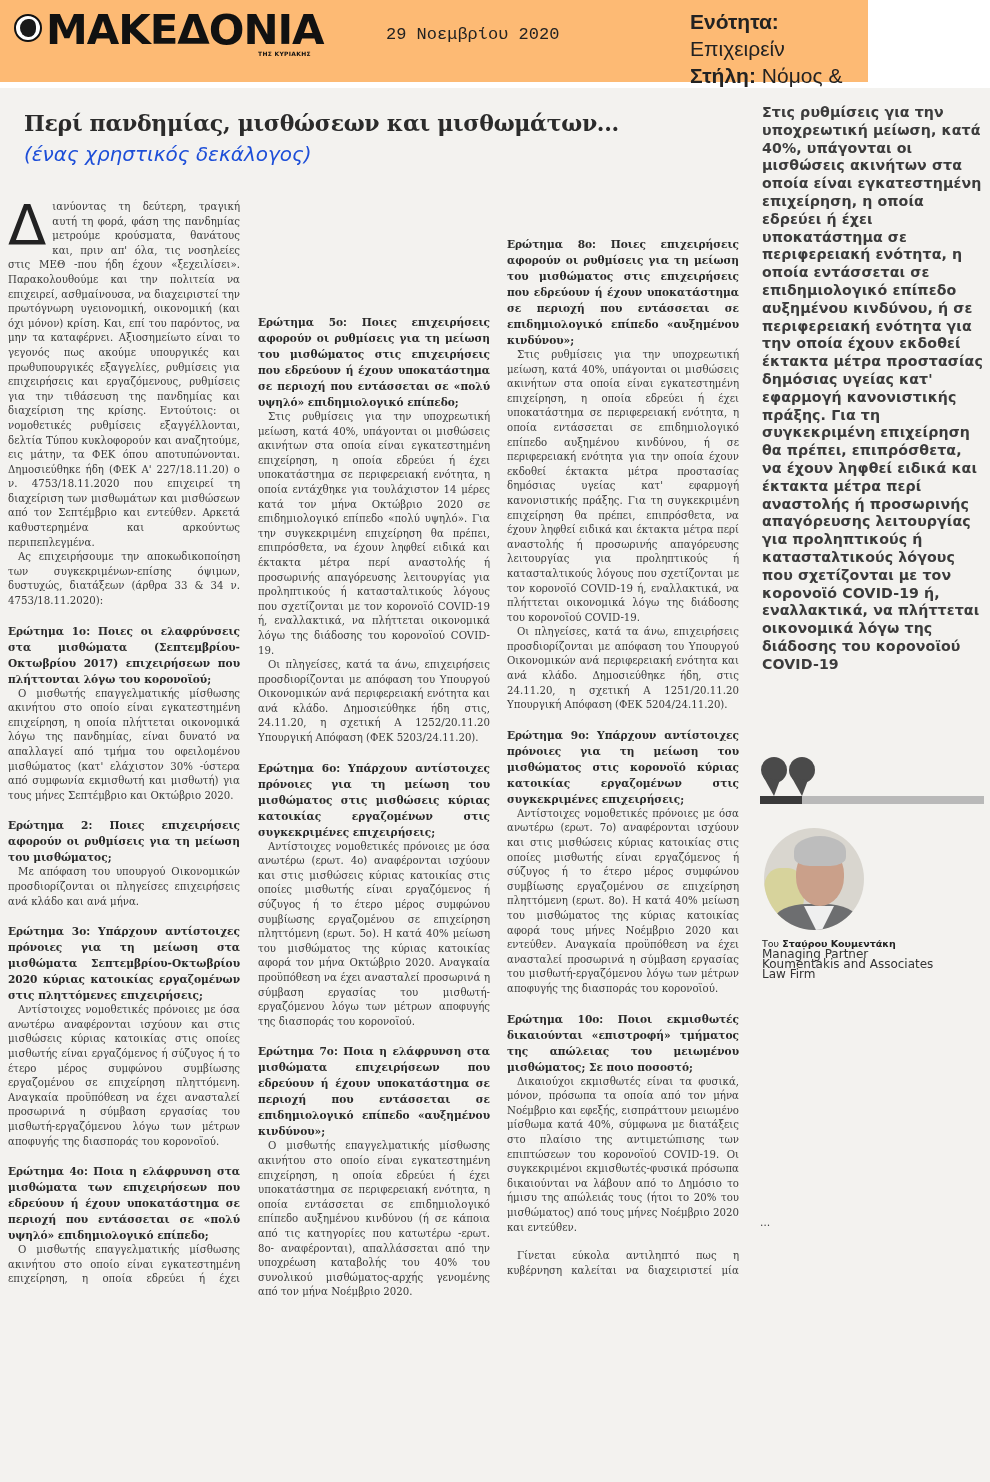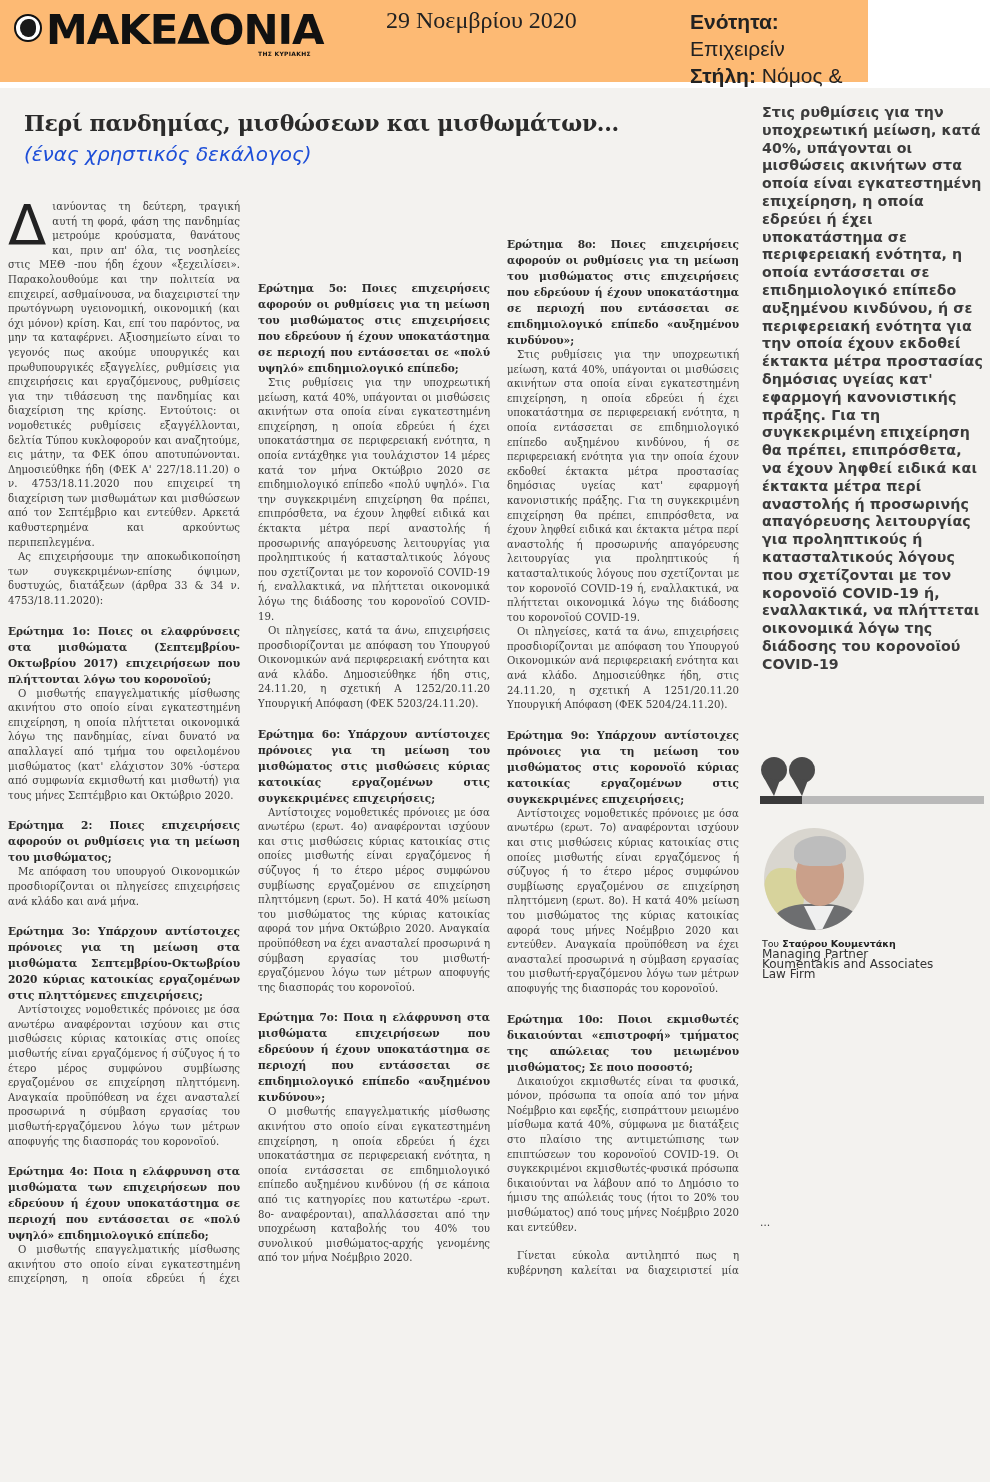--- a/index.html
+++ b/index.html
@@ -25,22 +25,22 @@
     position: absolute; left: 36px; top: 0px;
     font-family: "DejaVu Sans", sans-serif; font-weight: bold; font-size: 40px;
     letter-spacing: -1px; color: #111; line-height: 48px;
     transform: scaleX(1.05); transform-origin: left;
   }
   .logo-sub {
     position: absolute; left: 248px; top: 44px; font-family: "DejaVu Sans", sans-serif;
     font-weight: bold; font-size: 6px; color: #111; letter-spacing: 0.3px;
   }
   .masthead-date {
-    position: absolute; left: 386px; top: 7px; font-family: Liberation Serif, serif;
-    font-size: 24px; color: #222;
+    position: absolute; left: 386px; top: 25px; font-family: Liberation Mono, monospace;
+    font-size: 17px; color: #222;
   }
   .meta-block { position: absolute; left: 690px; top: 8px; font-family: "Liberation Sans", sans-serif; font-size: 21px; color: #222; line-height: 27px; }
   .meta-block b { font-weight: bold; }
 
   
   .clip {
     position: absolute; left: 0; top: 88px; width: 990px; height: 1394px;
     background: #f3f2ef;
   }
   .headline {
@@ -126,21 +126,21 @@
     <p>Ο μισθωτής επαγγελματικής μίσθωσης ακινήτου στο οποίο είναι εγκατεστημένη επιχείρηση, η οποία πλήττεται οικονομικά λόγω της πανδημίας, είναι δυνατό να απαλλαγεί από τμήμα του οφειλομένου μισθώματος (κατ' ελάχιστον 30% -ύστερα από συμφωνία εκμισθωτή και μισθωτή) για τους μήνες Σεπτέμβριο και Οκτώβριο 2020.</p>
     <h3>Ερώτημα 2: Ποιες επιχειρήσεις αφορούν οι ρυθμίσεις για τη μείωση του μισθώματος;</h3>
     <p>Με απόφαση του υπουργού Οικονομικών προσδιορίζονται οι πληγείσες επιχειρήσεις ανά κλάδο και ανά μήνα.</p>
     <h3>Ερώτημα 3ο: Υπάρχουν αντίστοιχες πρόνοιες για τη μείωση στα μισθώματα Σεπτεμβρίου-Οκτωβρίου 2020 κύριας κατοικίας εργαζομένων στις πληττόμενες επιχειρήσεις;</h3>
     <p>Αντίστοιχες νομοθετικές πρόνοιες με όσα ανωτέρω αναφέρονται ισχύουν και στις μισθώσεις κύριας κατοικίας στις οποίες μισθωτής είναι εργαζόμενος ή σύζυγος ή το έτερο μέρος συμφώνου συμβίωσης εργαζομένου σε επιχείρηση πληττόμενη. Αναγκαία προϋπόθεση να έχει ανασταλεί προσωρινά η σύμβαση εργασίας του μισθωτή-εργαζόμενου λόγω των μέτρων αποφυγής της διασποράς του κορονοϊού.</p>
     <h3>Ερώτημα 4ο: Ποια η ελάφρυνση στα μισθώματα των επιχειρήσεων που εδρεύουν ή έχουν υποκατάστημα σε περιοχή που εντάσσεται σε «πολύ υψηλό» επιδημιολογικό επίπεδο;</h3>
     <p style="height:44px;overflow:hidden;">Ο μισθωτής επαγγελματικής μίσθωσης ακινήτου στο οποίο είναι εγκατεστημένη επιχείρηση, η οποία εδρεύει ή έχει υποκατάστημα σε περιφερειακή ενότητα, η οποία εντάχθηκε για τουλάχιστον 14 μέρες κατά τον μήνα Οκτώβριο 2020 σε επιδημιολογικό επίπεδο «πολύ υψηλό», και για την οποία ισχύουν, επιπρόσθετα, οι προϋποθέσεις που κατωτέρω (ερωτ. 5ο) αναφέρονται, απαλλάσσεται από την υποχρέωση καταβολής του 40% του συνολικού μισθώματος για τον μήνα Οκτώβριο 2020.</p>
   </div>
 
   <div class="col col2">
-    <h3 style="margin-top:80px;">Ερώτημα 5ο: Ποιες επιχειρήσεις αφορούν οι ρυθμίσεις για τη μείωση του μισθώματος στις επιχειρήσεις που εδρεύουν ή έχουν υποκατάστημα σε περιοχή που εντάσσεται σε «πολύ υψηλό» επιδημιολογικό επίπεδο;</h3>
+    <h3 style="margin-top:114px;">Ερώτημα 5ο: Ποιες επιχειρήσεις αφορούν οι ρυθμίσεις για τη μείωση του μισθώματος στις επιχειρήσεις που εδρεύουν ή έχουν υποκατάστημα σε περιοχή που εντάσσεται σε «πολύ υψηλό» επιδημιολογικό επίπεδο;</h3>
     <p>Στις ρυθμίσεις για την υποχρεωτική μείωση, κατά 40%, υπάγονται οι μισθώσεις ακινήτων στα οποία είναι εγκατεστημένη επιχείρηση, η οποία εδρεύει ή έχει υποκατάστημα σε περιφερειακή ενότητα, η οποία εντάχθηκε για τουλάχιστον 14 μέρες κατά τον μήνα Οκτώβριο 2020 σε επιδημιολογικό επίπεδο «πολύ υψηλό». Για την συγκεκριμένη επιχείρηση θα πρέπει, επιπρόσθετα, να έχουν ληφθεί ειδικά και έκτακτα μέτρα περί αναστολής ή προσωρινής απαγόρευσης λειτουργίας για προληπτικούς ή κατασταλτικούς λόγους που σχετίζονται με τον κορονοϊό COVID-19 ή, εναλλακτικά, να πλήττεται οικονομικά λόγω της διάδοσης του κορονοϊού COVID-19.</p>
     <p>Οι πληγείσες, κατά τα άνω, επιχειρήσεις προσδιορίζονται με απόφαση του Υπουργού Οικονομικών ανά περιφερειακή ενότητα και ανά κλάδο. Δημοσιεύθηκε ήδη στις, 24.11.20, η σχετική Α 1252/20.11.20 Υπουργική Απόφαση (ΦΕΚ 5203/24.11.20).</p>
     <h3>Ερώτημα 6ο: Υπάρχουν αντίστοιχες πρόνοιες για τη μείωση του μισθώματος στις μισθώσεις κύριας κατοικίας εργαζομένων στις συγκεκριμένες επιχειρήσεις;</h3>
     <p>Αντίστοιχες νομοθετικές πρόνοιες με όσα ανωτέρω (ερωτ. 4ο) αναφέρονται ισχύουν και στις μισθώσεις κύριας κατοικίας στις οποίες μισθωτής είναι εργαζόμενος ή σύζυγος ή το έτερο μέρος συμφώνου συμβίωσης εργαζομένου σε επιχείρηση πληττόμενη (ερωτ. 5ο). Η κατά 40% μείωση του μισθώματος της κύριας κατοικίας αφορά τον μήνα Οκτώβριο 2020. Αναγκαία προϋπόθεση να έχει ανασταλεί προσωρινά η σύμβαση εργασίας του μισθωτή-εργαζόμενου λόγω των μέτρων αποφυγής της διασποράς του κορονοϊού.</p>
     <h3>Ερώτημα 7ο: Ποια η ελάφρυνση στα μισθώματα επιχειρήσεων που εδρεύουν ή έχουν υποκατάστημα σε περιοχή που εντάσσεται σε επιδημιολογικό επίπεδο «αυξημένου κινδύνου»;</h3>
     <p>Ο μισθωτής επαγγελματικής μίσθωσης ακινήτου στο οποίο είναι εγκατεστημένη επιχείρηση, η οποία εδρεύει ή έχει υποκατάστημα σε περιφερειακή ενότητα, η οποία εντάσσεται σε επιδημιολογικό επίπεδο αυξημένου κινδύνου (ή σε κάποια από τις κατηγορίες που κατωτέρω -ερωτ. 8ο- αναφέρονται), απαλλάσσεται από την υποχρέωση καταβολής του 40% του συνολικού μισθώματος-αρχής γενομένης από τον μήνα Νοέμβριο 2020.</p>
   </div>
 
   <div class="col col3">
     <h3 style="margin-top:36px;">Ερώτημα 8ο: Ποιες επιχειρήσεις αφορούν οι ρυθμίσεις για τη μείωση του μισθώματος στις επιχειρήσεις που εδρεύουν ή έχουν υποκατάστημα σε περιοχή που εντάσσεται σε επιδημιολογικό επίπεδο «αυξημένου κινδύνου»;</h3>

